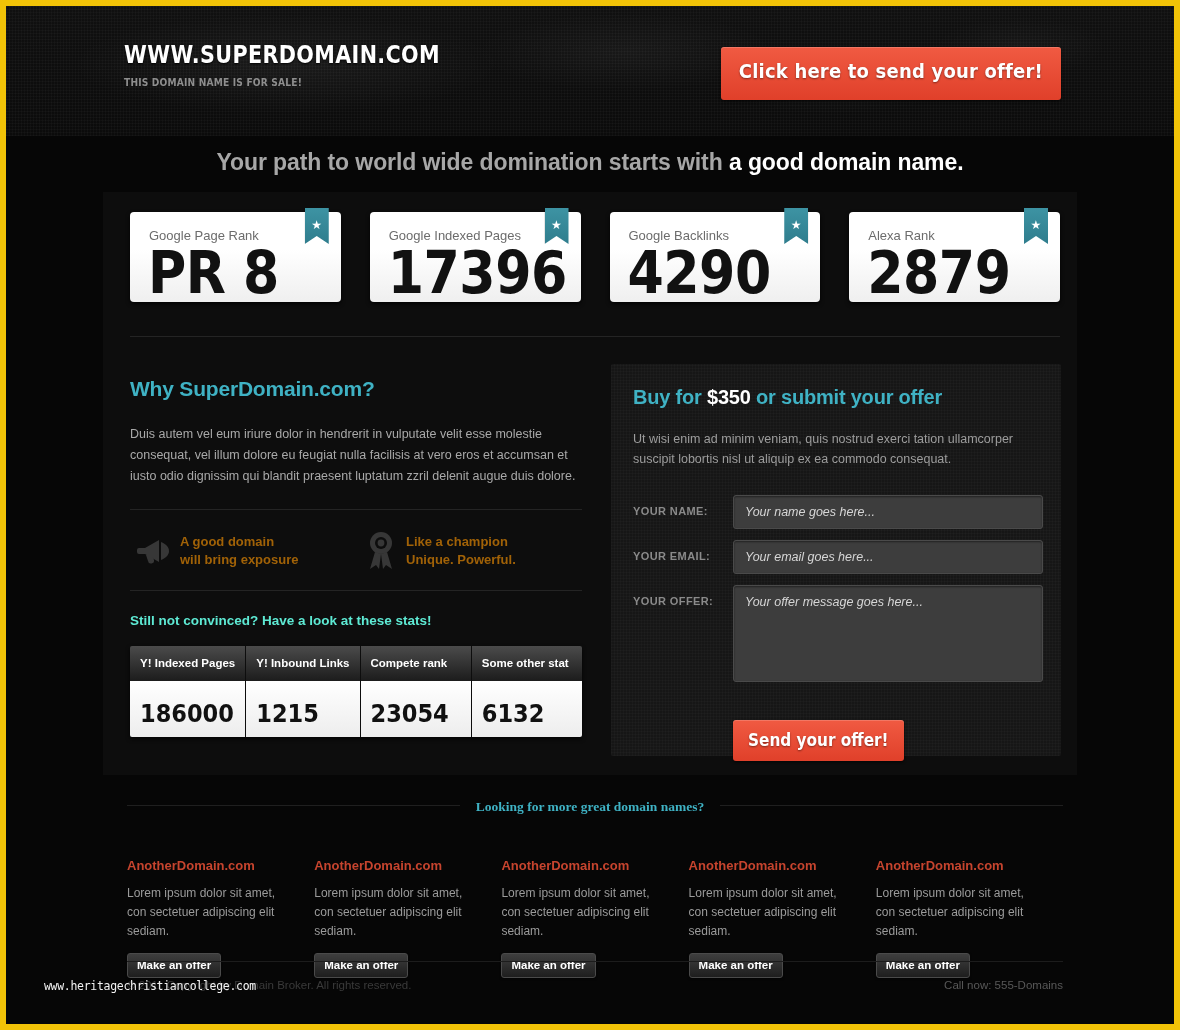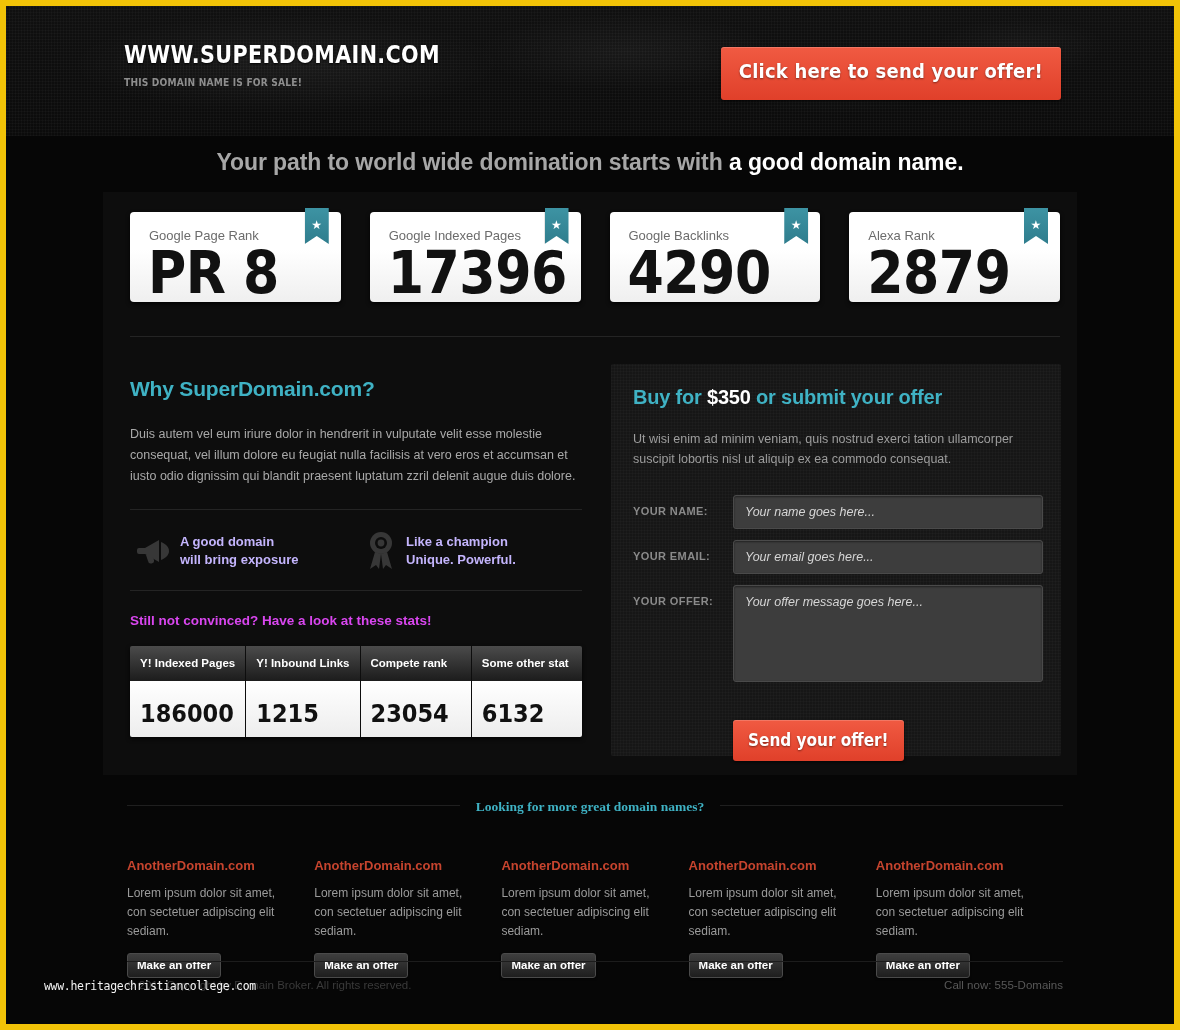--- a/index.html
+++ b/index.html
@@ -222,28 +222,28 @@
     width: 50px;
     flex: 0 0 50px;
     display: flex;
     align-items: center;
     justify-content: center;
     color: #373737;
   }
   .feature .ftext {
     font-size: 13px;
     font-weight: bold;
-    color: #c4b5fd;
+    color: #a16207;
     line-height: 18px;
   }
   #features-divider-bottom { height: 1px; background: #242424; }
 
   #stats-teal-h3 {
     margin-top: 22px;
-    color: #d946ef;
+    color: #5eead4;
     font-size: 13.5px;
     font-weight: bold;
   }
 
   #stats-table {
     margin-top: 18px;
     display: flex;
     box-shadow: 0 2px 4px rgba(0,0,0,0.8);
     border-radius: 2px;
     overflow: hidden;

